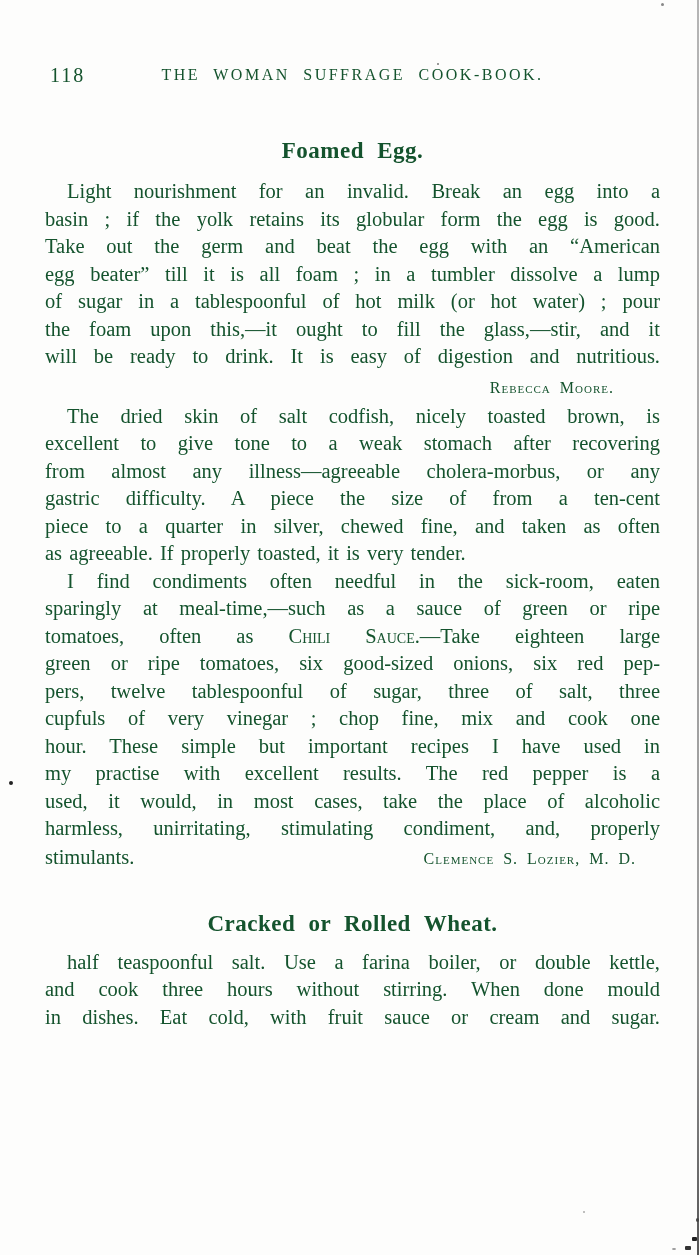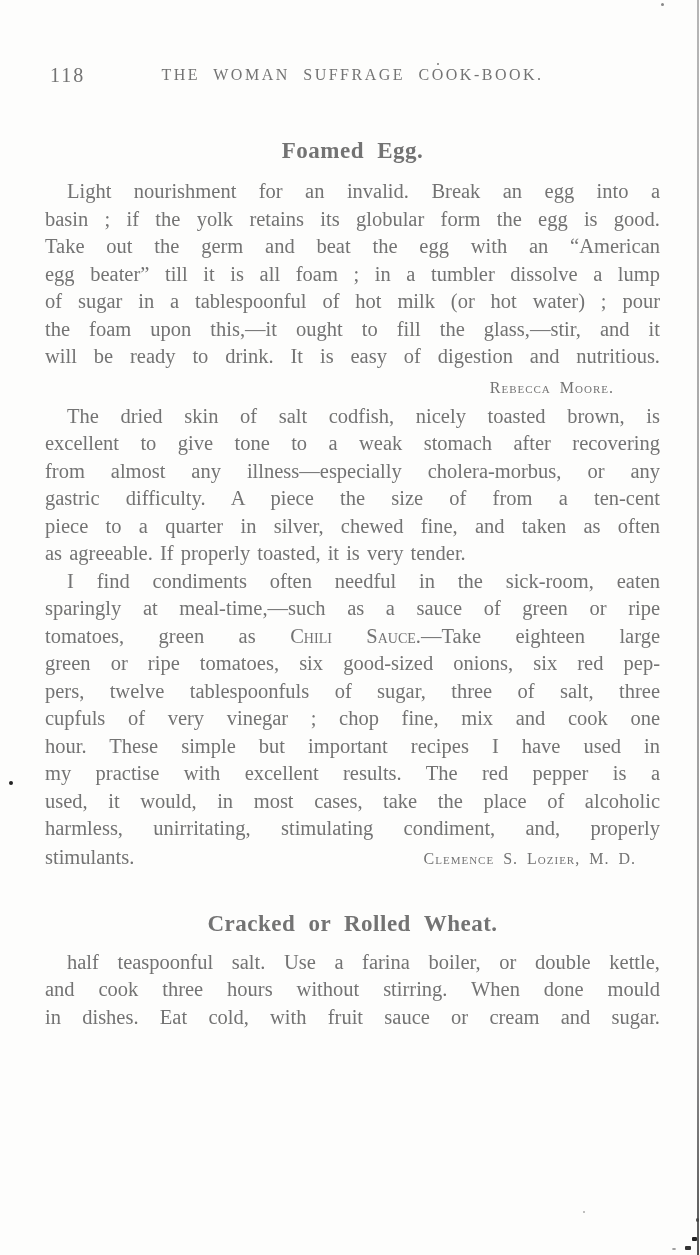--- a/index.html
+++ b/index.html
@@ -2,21 +2,21 @@
 <html><head>
 <meta charset="utf-8">
 <style>
   html, body { margin: 0; padding: 0; background: #ffffff; }
   .page {
     position: relative;
     width: 700px;
     height: 1255px;
     background: #fdfdfc;
     font-family: "Liberation Serif", "DejaVu Serif", serif;
-    color: #737373;
+    color: #14532d;
     overflow: hidden;
   }
   .content {
     position: absolute;
     left: 45px;
     top: 64px;
     width: 615px;
   }
   
   .running-head {
@@ -127,31 +127,31 @@
         <div class="line">the foam upon this,—it ought to fill the glass,—stir, and it</div>
         <div class="line">will be ready to drink.   It is easy of digestion and nutritious.</div>
       </div>
     <div class="sig-line">
       <span class="sig">Rebecca Moore.</span>
     </div>
 
     <div class="para">
         <div class="line">The dried skin of salt codfish, nicely toasted brown, is</div>
         <div class="line">excellent to give tone to a weak stomach after recovering</div>
-        <div class="line">from almost any illness—especially cholera-morbus, or any</div>
+        <div class="line">from almost any illness—agreeable cholera-morbus, or any</div>
         <div class="line">gastric difficulty.   A piece the size of from a ten-cent</div>
         <div class="line">piece to a quarter in silver, chewed fine, and taken as often</div>
         <div class="line nj">as agreeable.   If properly toasted, it is very tender.</div>
       </div>
     <div class="para">
         <div class="line">I find condiments often needful in the sick-room, eaten</div>
         <div class="line">sparingly at meal-time,—such as a sauce of green or ripe</div>
-        <div class="line"><span>tomatoes, green as </span><span class="sc">Chili Sauce.</span><span>—Take eighteen large</span></div>
+        <div class="line"><span>tomatoes, often as </span><span class="sc">Chili Sauce.</span><span>—Take eighteen large</span></div>
         <div class="line">green or ripe tomatoes, six good-sized onions, six red pep-</div>
-        <div class="line">pers, twelve tablespoonfuls of sugar, three of salt, three</div>
+        <div class="line">pers, twelve tablespoonful of sugar, three of salt, three</div>
         <div class="line">cupfuls of very vinegar ;  chop fine, mix and cook one</div>
         <div class="line">hour.   These simple but important recipes I have used in</div>
         <div class="line">my practise with excellent results.   The red pepper is a</div>
         <div class="line">used, it would, in most cases, take the place of alcoholic</div>
         <div class="line">harmless, unirritating, stimulating condiment, and, properly</div>
       </div>
     <div class="sig-row">
       <span>stimulants.</span>
       <span class="sig">Clemence S. Lozier, M. D.</span>
     </div>

